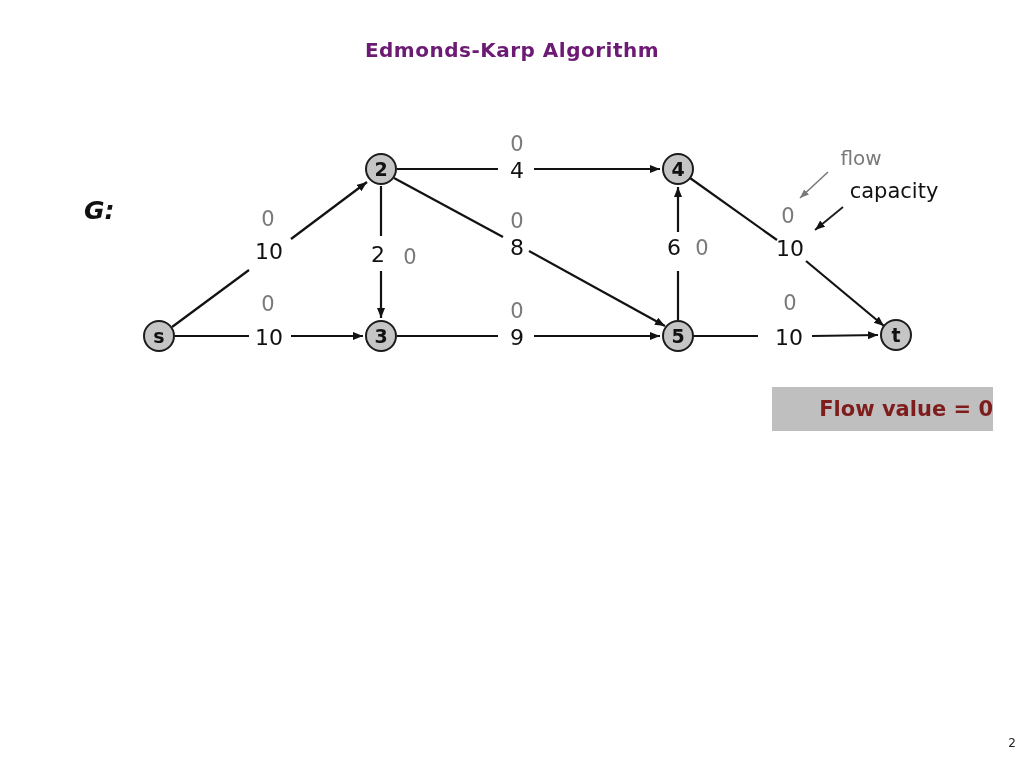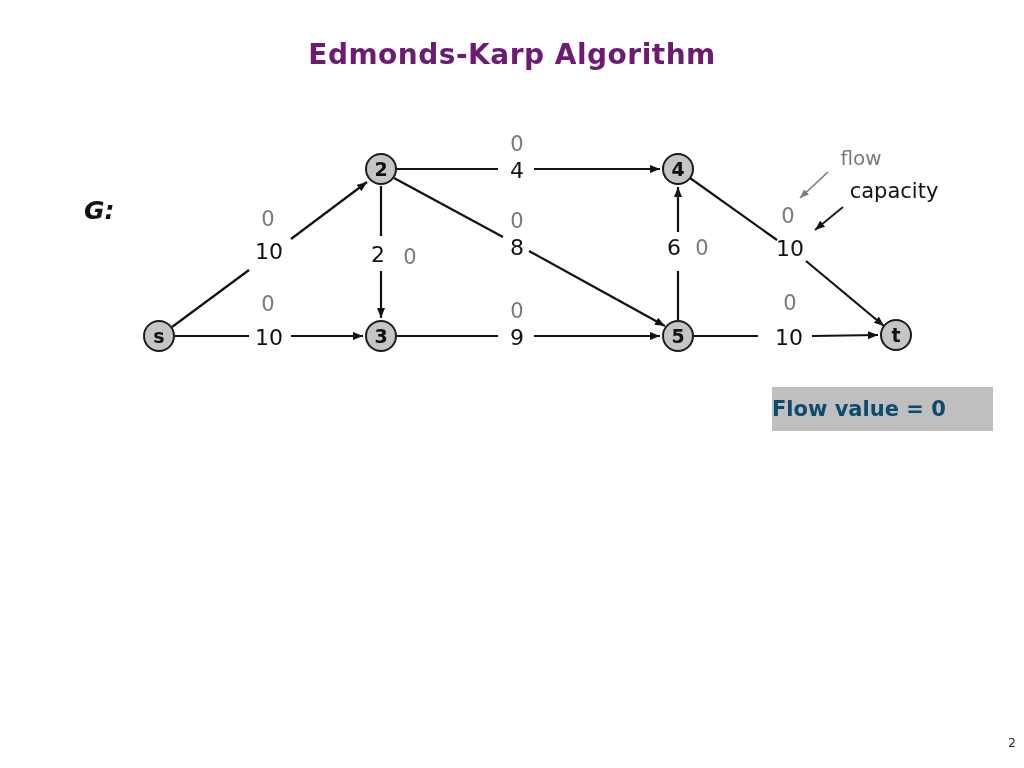--- a/index.html
+++ b/index.html
@@ -14,21 +14,21 @@
     height: 768px;
     background: #ffffff;
     overflow: hidden;
   }
   .title {
     position: absolute;
     top: 38px;
     left: 0;
     width: 100%;
     text-align: center;
-    font-size: 28px;
+    font-size: 20px;
     font-weight: bold;
     color: #6c1a74;
     letter-spacing: 0.5px;
   }
   .g-label {
     position: absolute;
     left: 84px;
     top: 196px;
     font-size: 25px;
     font-style: italic;
@@ -44,24 +44,24 @@
   }
   .flow-value-box {
     position: absolute;
     left: 772px;
     top: 387px;
     width: 221px;
     height: 44px;
     background: #bfbfbf;
     display: flex;
     align-items: center;
-    justify-content: flex-start;
+    justify-content: flex-end;
     font-size: 21px;
     font-weight: bold;
-    color: #0c4a6e;
+    color: #7f1d1d;
   }
   .page-number {
     position: absolute;
     right: 8px;
     top: 736px;
     font-size: 12px;
     color: #222222;
   }
   .edge-line {
     stroke: #121212;

